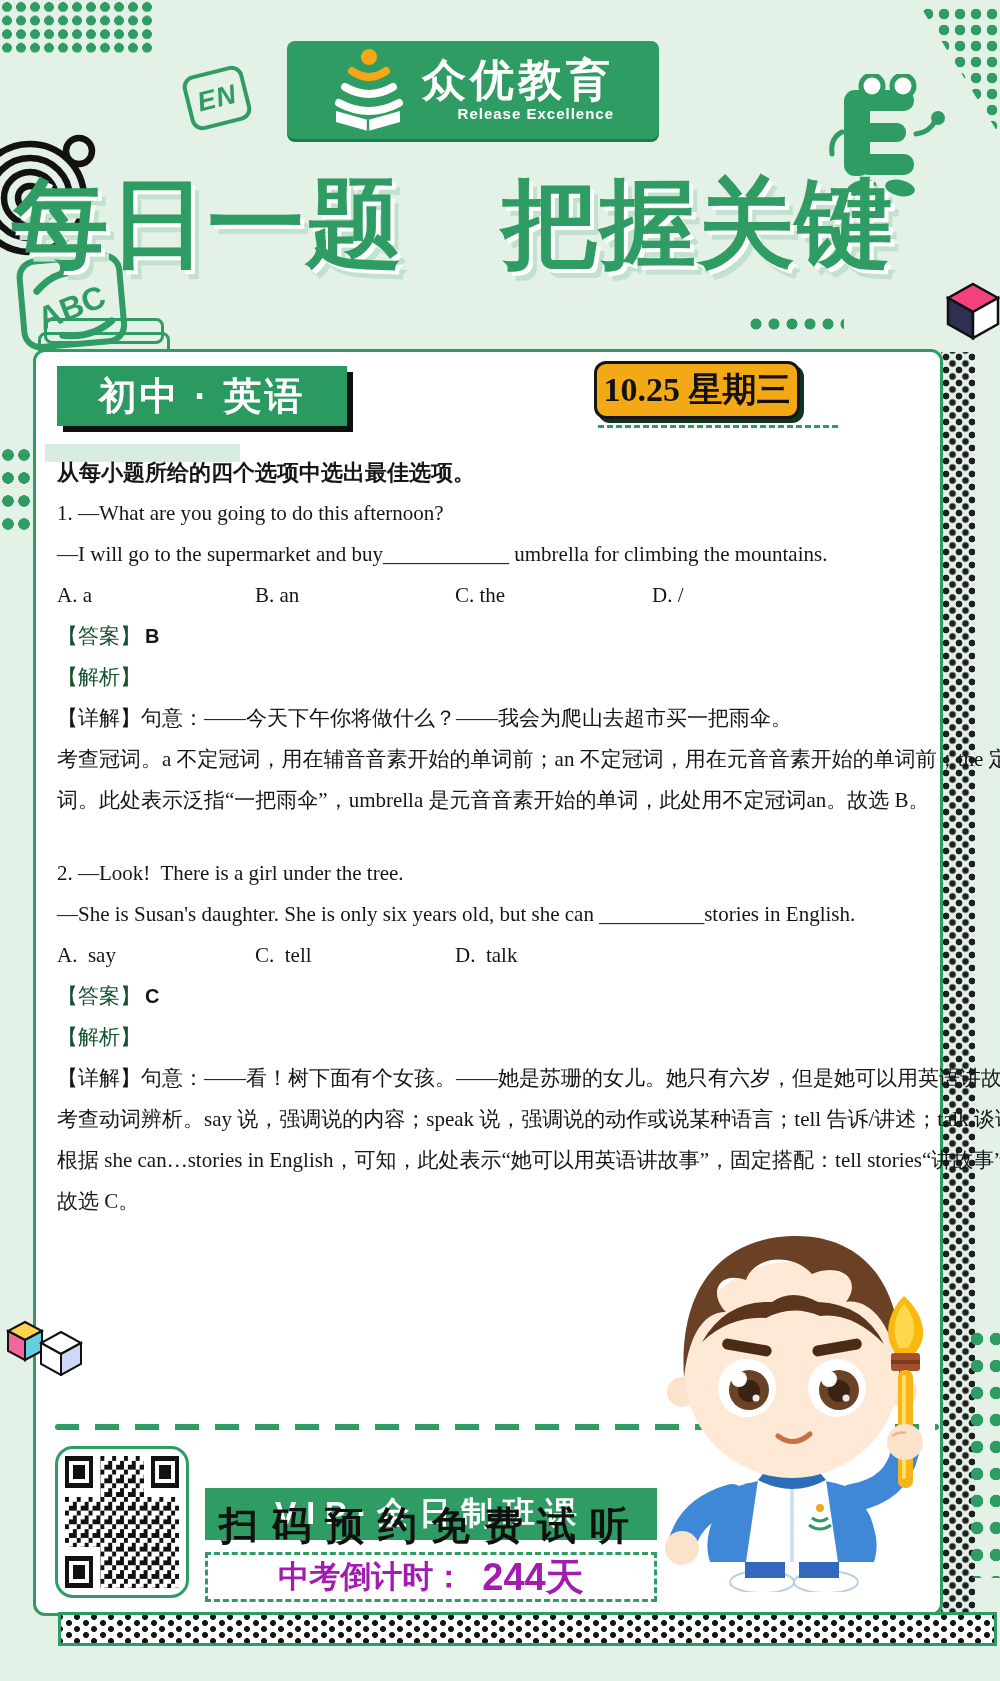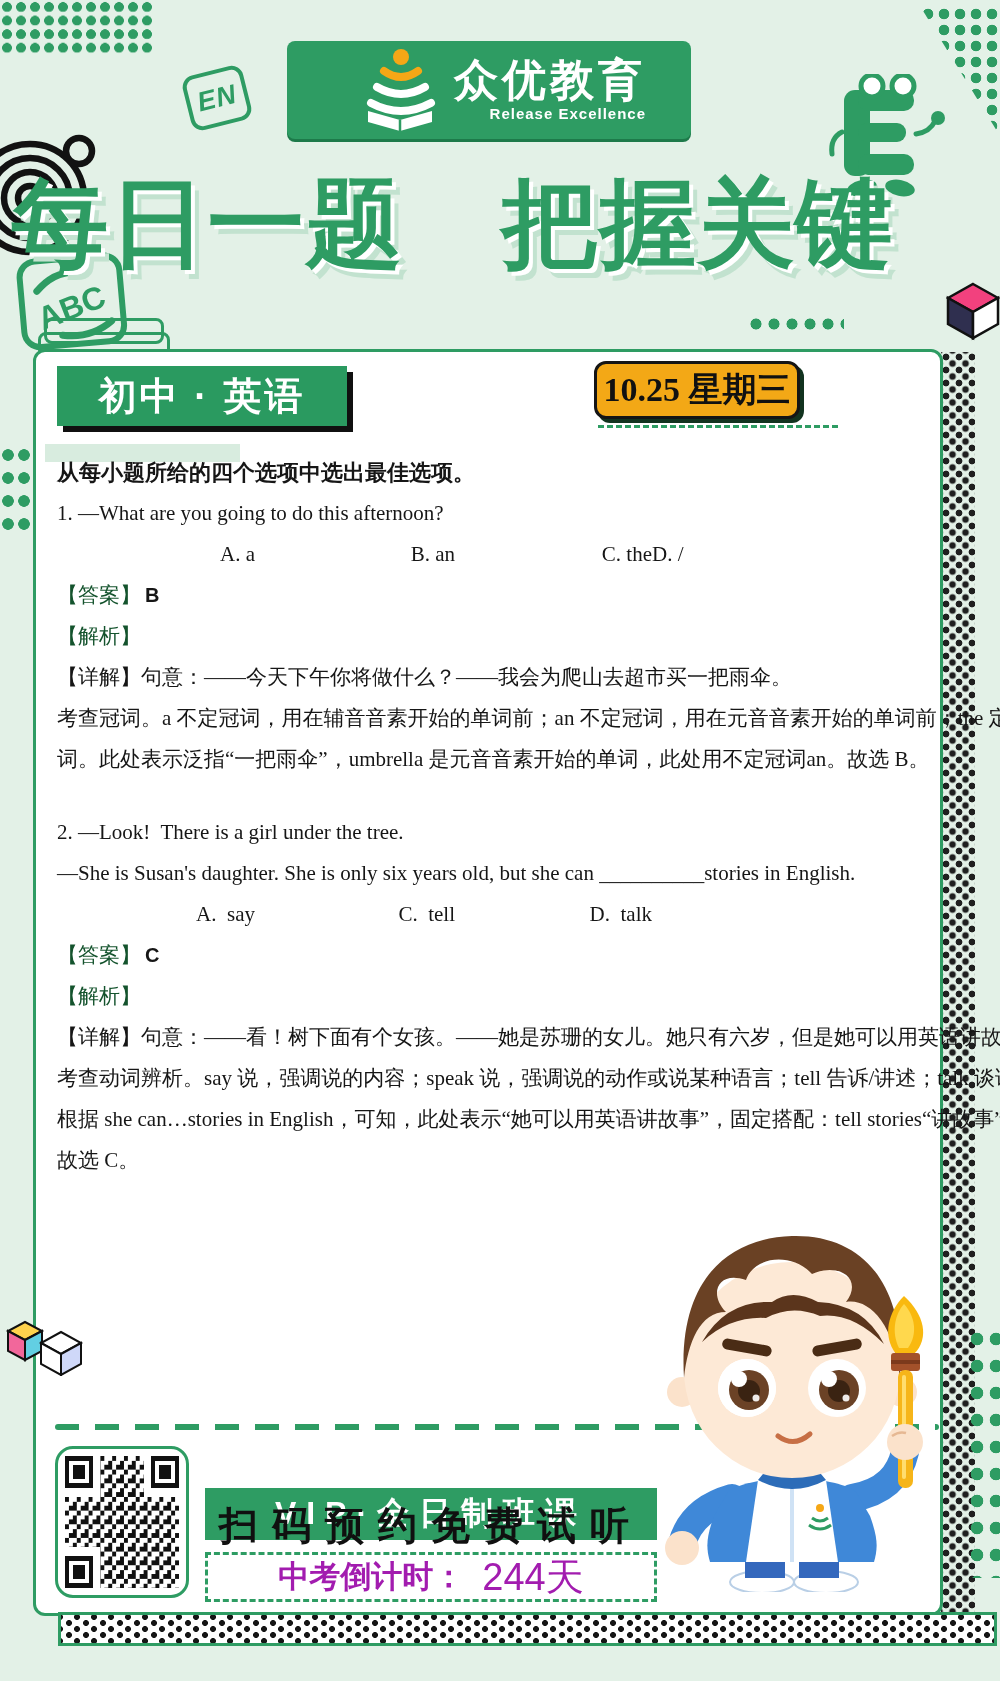--- a/index.html
+++ b/index.html
@@ -23,21 +23,21 @@
     background-size:13px 13px,13px 13px;background-position:0 0,6.5px 6.5px;}
   .dots-gr{left:969px;top:1330px;width:40px;height:248px;
     background-image:radial-gradient(circle at 8px 9px,#2e9c63 6px,transparent 6.6px);
     background-size:19px 27px;}
   .dots-card-row{left:748px;top:316px;width:96px;height:18px;
     background-image:radial-gradient(circle at 8px 8px,#2e9c63 5.2px,transparent 5.8px);
     background-size:18px 18px;}
 
   
   .logo-banner{left:287px;top:41px;width:372px;height:98px;background:#2e9c63;border-radius:8px;
-    display:flex;align-items:center;justify-content:center;gap:16px;box-shadow:0 3px 0 #1d7a4a;padding-left:32px;}
+    display:flex;align-items:center;justify-content:center;gap:16px;box-shadow:0 3px 0 #1d7a4a;}
   .logo-text{display:flex;flex-direction:column;}
   .logo-name{color:#fff;font-size:44px;font-weight:900;letter-spacing:4px;line-height:1;}
   .logo-tag{color:#fff;font-size:15px;font-weight:600;letter-spacing:1px;align-self:flex-end;margin-top:3px;}
 
   
   .main-title{left:0;top:166px;width:905px;text-align:center;font-size:97px;font-weight:900;
     color:#2e9c63;letter-spacing:1px;text-shadow:4px 4px 0 #ffffff,8px 9px 0 #c2e2cf;line-height:1.2;}
 
   
   .en-stamp{left:186px;top:70px;width:62px;height:56px;border:4px solid #2e9c63;border-radius:12px;
@@ -57,39 +57,39 @@
     font-family:"Liberation Serif","DejaVu Serif",serif;font-size:34px;font-weight:700;color:#111;box-sizing:border-box;}
   .date-perf{left:598px;top:425px;width:240px;height:0;border-top:3px dashed #2e9c63;}
   .head-hl{left:45px;top:444px;width:195px;height:18px;background:#d8ecdf;}
 
   
   .content{left:57px;top:452px;width:856px;color:#161616;
     font-family:"Liberation Serif","DejaVu Serif",serif;font-size:21px;}
   .line{height:41px;line-height:41px;white-space:pre;}
   .gap{height:32px;}
   .hline{font-family:"Liberation Sans","DejaVu Sans",sans-serif;font-weight:700;font-size:22px;}
-  .opts{display:flex;text-align:right;}
+  .opts{display:flex;}
   .opt{white-space:pre;}
   .opt:nth-child(1){width:198px;} .opt:nth-child(2){width:200px;} .opt:nth-child(3){width:197px;}
   .blue{color:#14532d;margin-top:23px;}
   .ansv{font-family:"Liberation Sans","DejaVu Sans",sans-serif;font-weight:700;font-size:20px;margin-left:4px;}
 
   
   .dash-sep{left:55px;top:1424px;width:884px;height:6px;border-radius:3px;
     background:repeating-linear-gradient(90deg,#2e9c63 0 24px,transparent 24px 40px);}
   .qr-box{left:55px;top:1446px;width:134px;height:152px;border:3px solid #2e9c63;border-radius:18px;
     background:#fff;display:flex;align-items:center;justify-content:center;box-sizing:border-box;}
   .vip-banner{left:205px;top:1448px;width:452px;height:52px;background:#2e9c63;display:flex;
     align-items:center;justify-content:center;color:#fff;font-size:32px;font-weight:800;letter-spacing:10px;margin-top:40px;}
   .scan-line{left:205px;top:1502px;width:452px;height:48px;display:flex;align-items:center;
     justify-content:center;color:#101010;font-size:39px;font-weight:900;letter-spacing:14px;}
   .countdown{left:205px;top:1552px;width:452px;height:50px;border:3px dashed #2e9c63;box-sizing:border-box;
     display:flex;align-items:center;justify-content:center;color:#a21caf;}
   .cd-label{font-size:31px;font-weight:800;}
-  .cd-value{font-size:38px;font-weight:400;margin-left:18px;text-align:center;}
+  .cd-value{font-size:38px;font-weight:700;margin-left:18px;text-align:center;}
   .footer-strip{left:58px;top:1612px;width:939px;height:34px;background:#fff;border:3px solid #2e9c63;
     box-sizing:border-box;
     background-image:radial-gradient(circle at 6px 5px,#151515 2.7px,transparent 3.2px),
                      radial-gradient(circle at 6px 5px,#151515 2.7px,transparent 3.2px);
     background-size:17px 12px,17px 12px;background-position:2px 3px,10px 9px;}
 </style>
 </head>
 <body>
 
 <div class="poster">
@@ -173,20 +173,21 @@
   <div class="abs date-badge">
     <span>10.25 星期三</span>
   </div>
   <div class="abs date-perf"></div>
 
   <div class="abs head-hl"></div>
 
   <div class="abs content">
     <div class="line hline">从每小题所给的四个选项中选出最佳选项。</div>
     <div class="line">1. —What are you going to do this afternoon?</div>
+    <div class="line">—I will go to the supermarket and buy____________ umbrella for climbing the mountains.</div>
     <div class="line opts">
       <span class="opt">A. a</span>
       <span class="opt">B. an</span>
       <span class="opt">C. the</span>
       <span class="opt">D. /</span>
     </div>
     <div class="line"><span class="blue">【答案】</span><span class="ansv">B</span></div>
     <div class="line"><span class="blue">【解析】</span></div>
     <div class="line">【详解】句意：——今天下午你将做什么？——我会为爬山去超市买一把雨伞。</div>
     <div class="line">考查冠词。a 不定冠词，用在辅音音素开始的单词前；an 不定冠词，用在元音音素开始的单词前；the 定冠</div>

